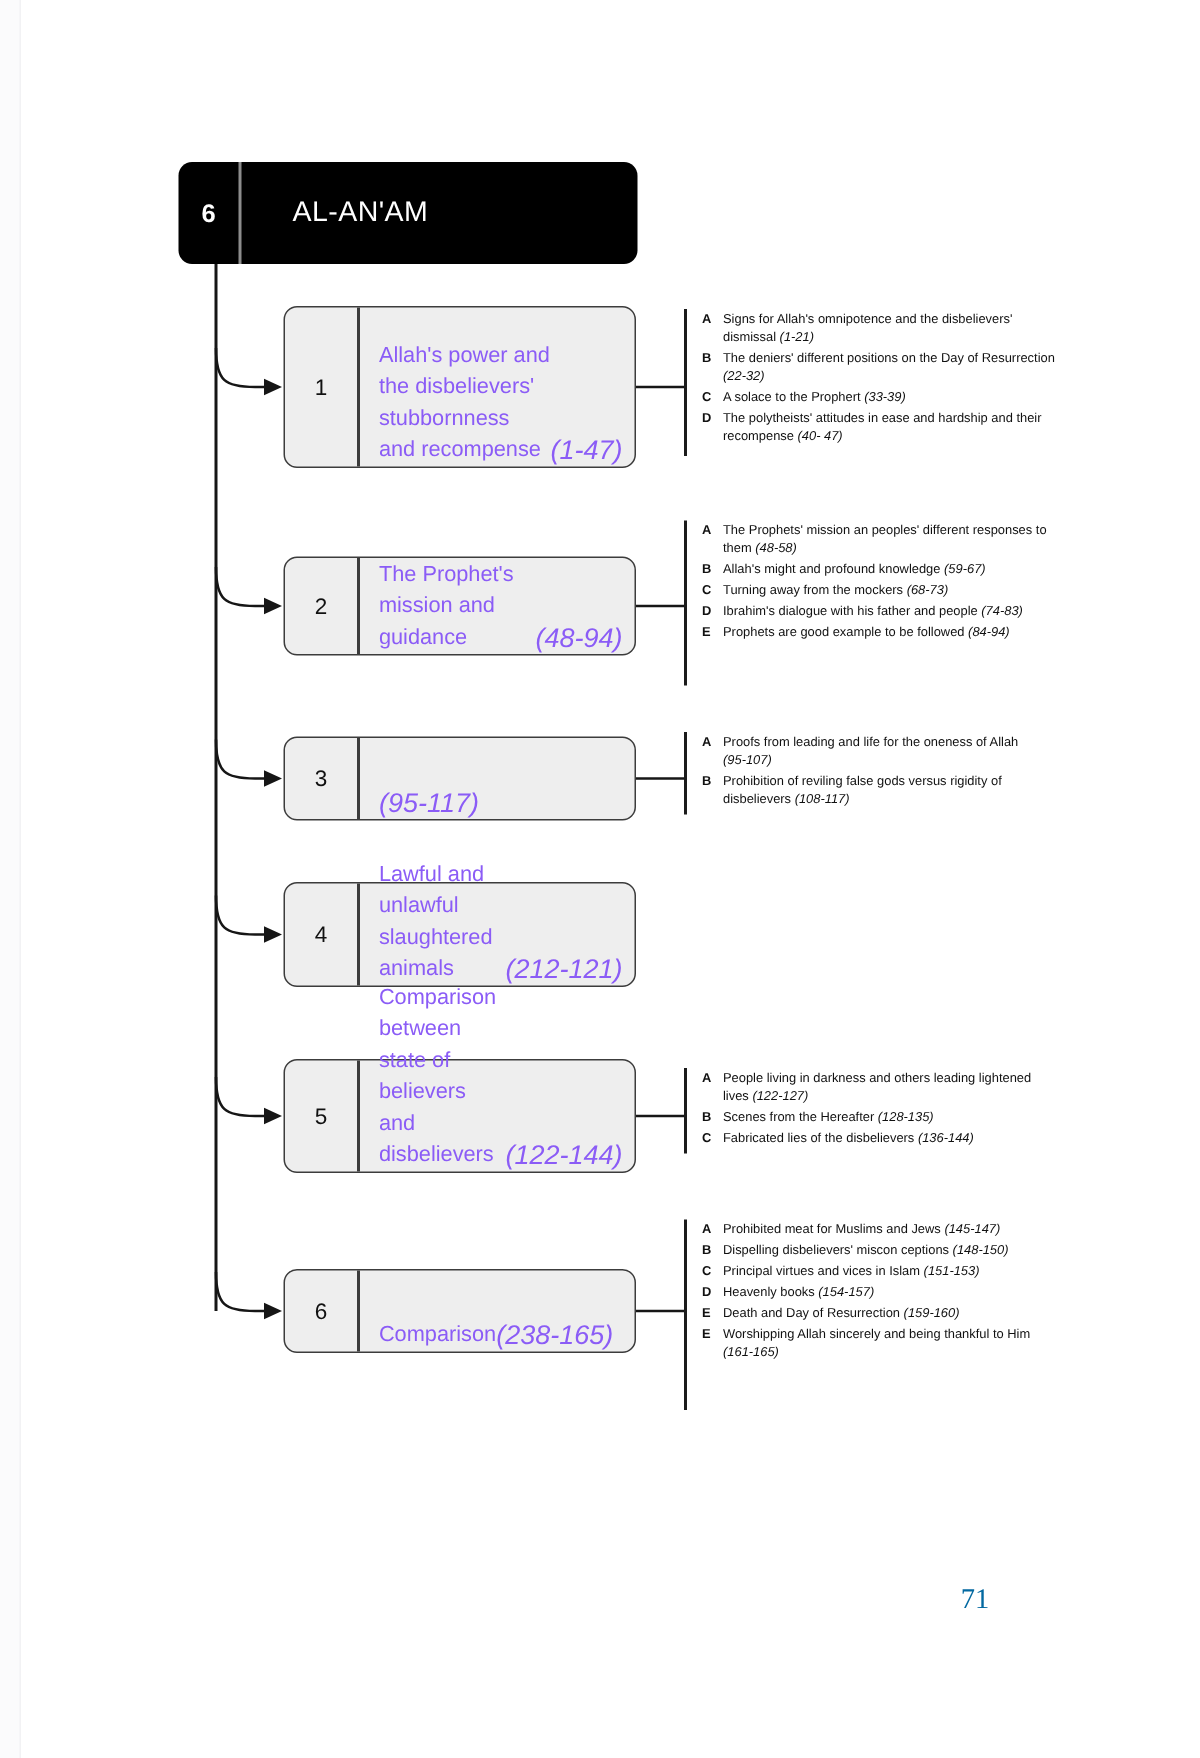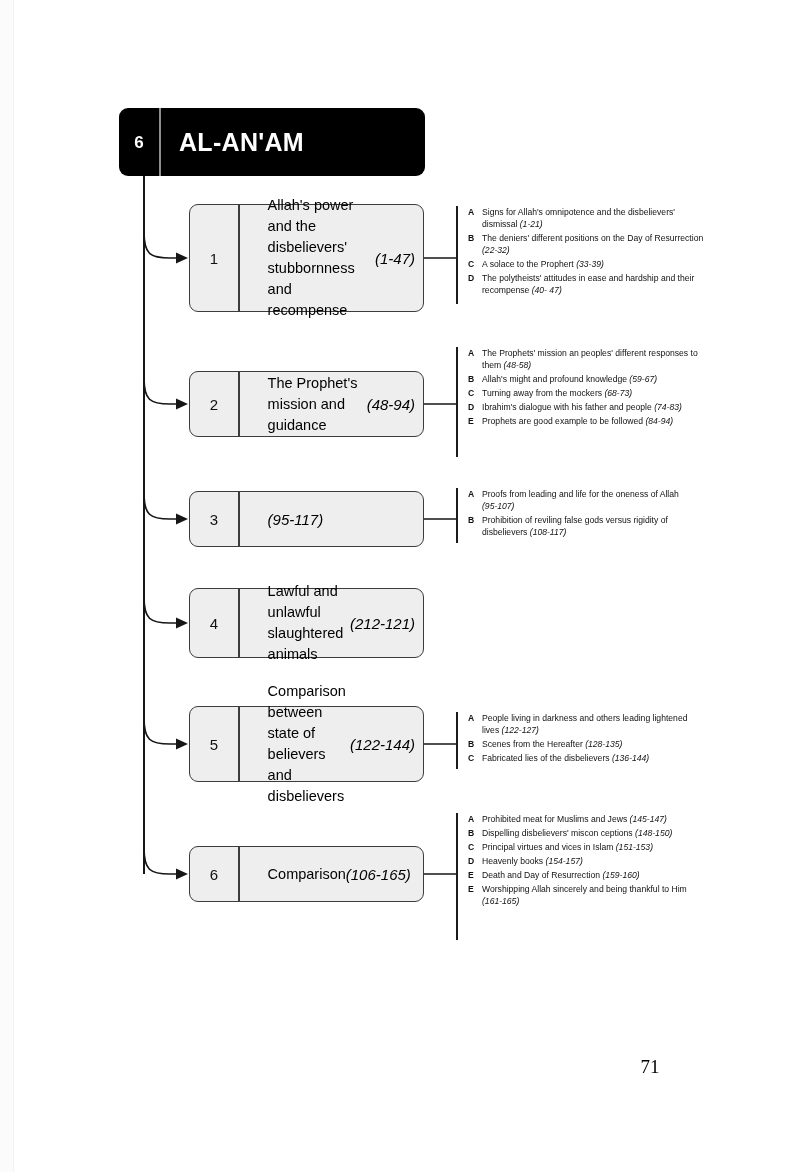--- a/index.html
+++ b/index.html
@@ -49,24 +49,24 @@
     text-align: center;
     line-height: 1;
   }
   .surah-header .sep {
     width: 2px;
     align-self: stretch;
     background: #8d8d8d;
     margin: 0;
   }
   .surah-header .title {
-    padding-left: 18px;
+    padding-left: 34px;
     color: #ffffff;
-    font-size: 25px;
-    font-weight: bold;
+    font-size: 19px;
+    font-weight: normal;
     letter-spacing: 0.3px;
     white-space: nowrap;
   }
 
   
   .spine {
     position: absolute;
     left: 143px;
     top: 176px;
     width: 2px;
@@ -95,29 +95,29 @@
   }
   .section-box .sbdiv {
     width: 1.6px;
     flex: 0 0 1.6px;
     background: #3c3c3c;
     align-self: stretch;
   }
   .section-box .sbtitle {
     flex: 1 1 auto;
     display: flex;
-    align-items: center;
-    padding: 0 8px 0 28px;
+    align-items: flex-end;
+    padding: 0 8px 0 13px;
     font-size: 14.5px;
     line-height: 21px;
-    color: #000000;
+    color: #8b5cf6;
   }
   .section-box .sbtitle .range {
     font-style: italic;
-    font-size: 15px;
+    font-size: 18px;
     white-space: nowrap;
   }
 
   
   .branch { position: absolute; left: 0; top: 0; pointer-events: none; }
 
   
   .sub-group {
     position: absolute;
     left: 456px;
@@ -161,21 +161,21 @@
 
   
   .page-number {
     position: absolute;
     left: 620px;
     top: 1056px;
     width: 60px;
     text-align: center;
     font-family: "Liberation Serif", serif;
     font-size: 19px;
-    color: #000000;
+    color: #0369a1;
   }
 </style>
 </head>
 <body>
 
 <div id="page">
 
   <div class="page-edge"></div>
 
   <div class="surah-header">
@@ -320,21 +320,21 @@
             <div class="letter">C</div>
             <div class="txt"><span>Fabricated lies of the disbelievers  </span><i>(136-144)</i></div>
           </div>
         </div>
       </div>
       <div class="section-box" style="top: 846px; height: 56px;">
         <div class="sbnum">6</div>
         <div class="sbdiv"></div>
         <div class="sbtitle">
           <span>Comparison </span>
-          <span class="range">(106-165)</span>
+          <span class="range">(238-165)</span>
         </div>
       </div>
       <div class="sub-group" style="top: 813px; height: 127px;">
         <div class="sub-bracket" style="height: 127px;"></div>
         <div class="sub-list">
           <div class="sub-item">
             <div class="letter">A</div>
             <div class="txt"><span>Prohibited meat for Muslims and Jews  </span><i>(145-147)</i></div>
           </div>
           <div class="sub-item">

